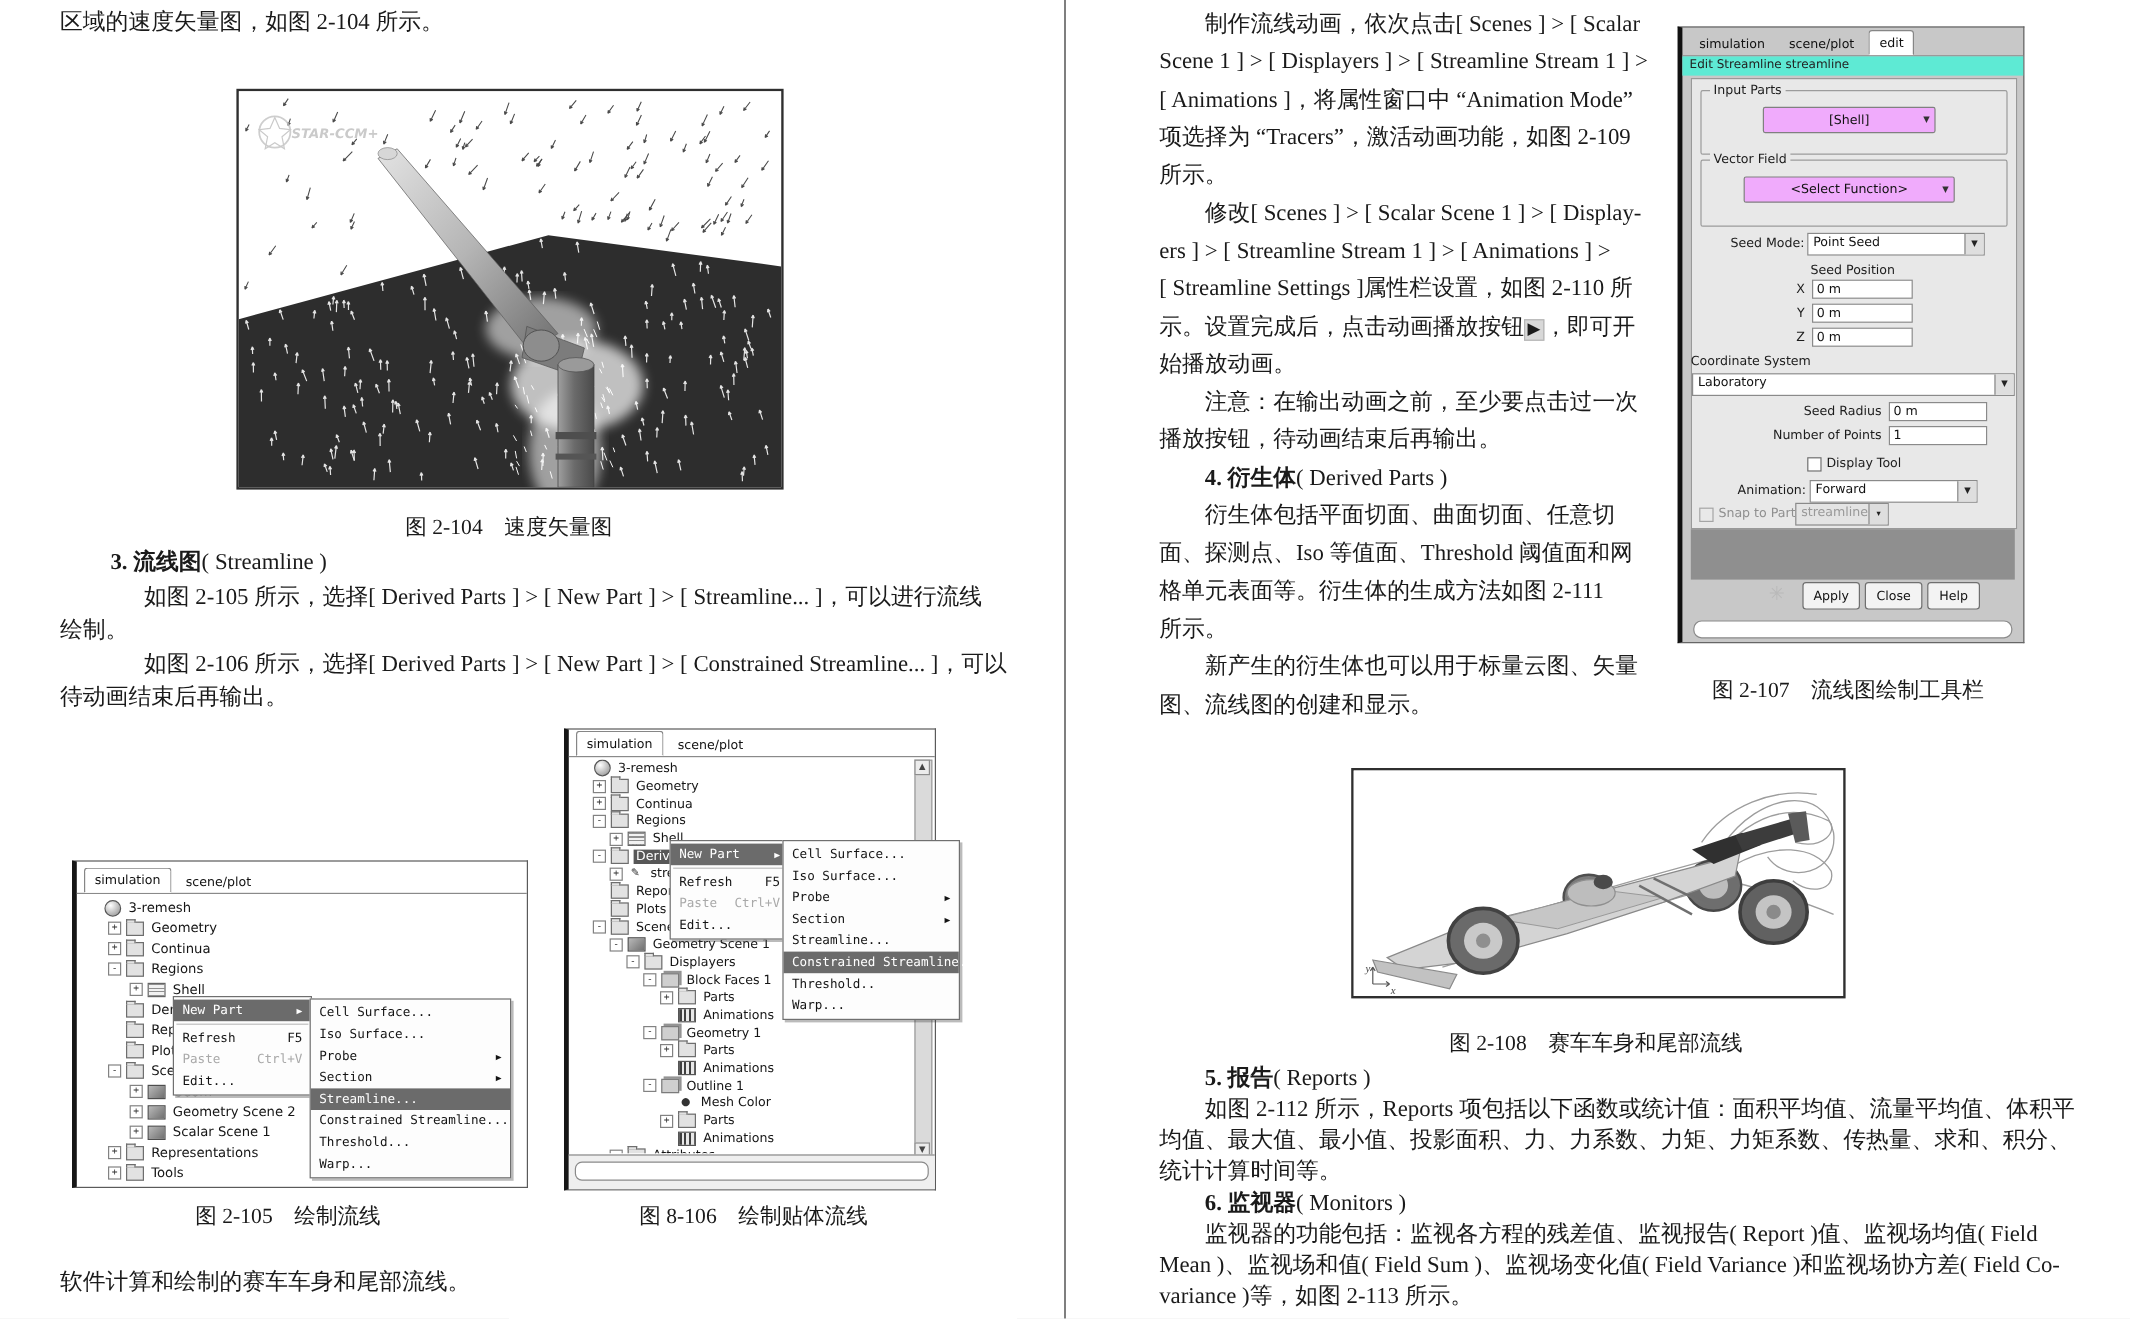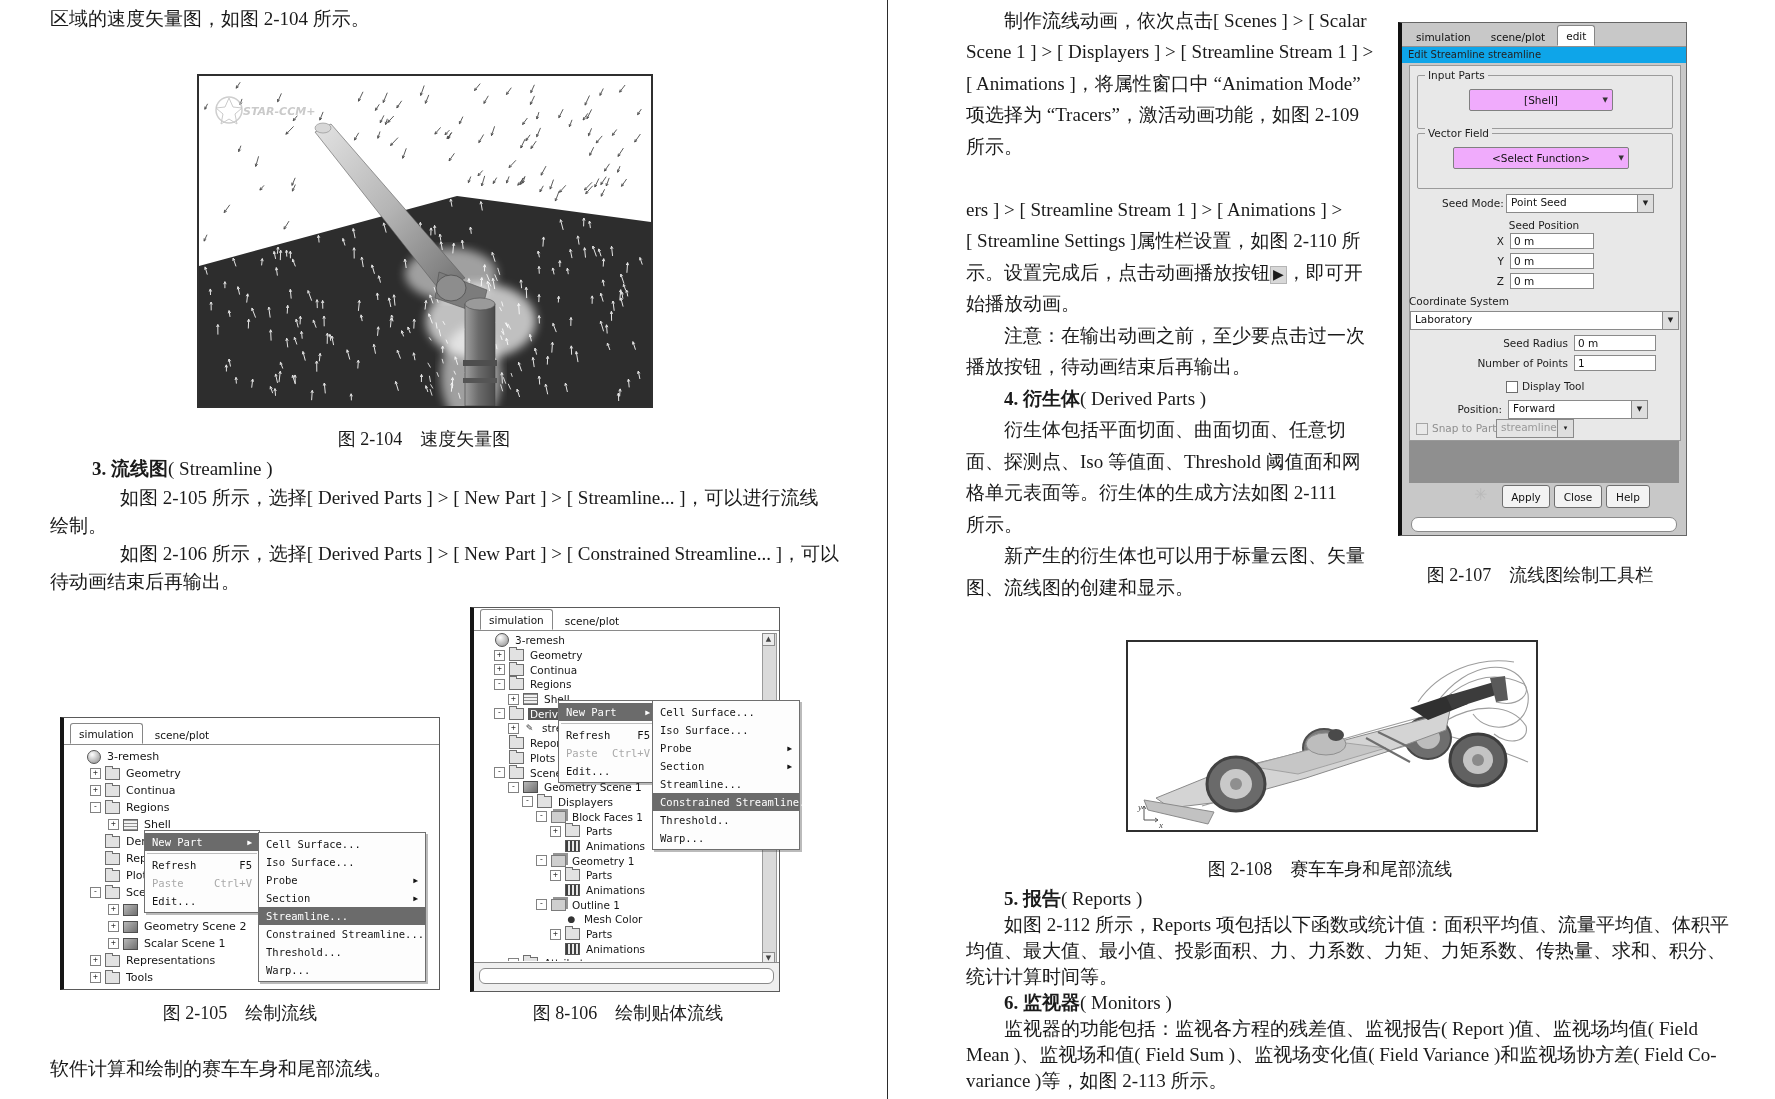--- a/index.html
+++ b/index.html
@@ -747,41 +747,42 @@
   <div class="cap" style="left:628px;top:1002px">图 8-106　绘制贴体流线</div>
   <div class="ln" style="left:50px;top:1058px">软件计算和绘制的赛车车身和尾部流线。</div>
 
   <div class="divider" style="left:887px;top:0;height:1099px"></div>
 
   <div class="ln" style="left:1004px;top:10px">制作流线动画，依次点击[ Scenes ] &gt; [ Scalar</div>
   <div class="ln" style="left:966px;top:41px">Scene 1 ] &gt; [ Displayers ] &gt; [ Streamline Stream 1 ] &gt;</div>
   <div class="ln" style="left:966px;top:73px">[ Animations ]，将属性窗口中 “Animation Mode”</div>
   <div class="ln" style="left:966px;top:104px">项选择为 “Tracers”，激活动画功能，如图 2-109</div>
   <div class="ln" style="left:966px;top:136px">所示。</div>
+  <div class="ln" style="left:1004px;top:167px">修改[ Scenes ] &gt; [ Scalar Scene 1 ] &gt; [ Display-</div>
   <div class="ln" style="left:966px;top:199px">ers ] &gt; [ Streamline Stream 1 ] &gt; [ Animations ] &gt;</div>
   <div class="ln" style="left:966px;top:230px">[ Streamline Settings ]属性栏设置，如图 2-110 所</div>
   <div class="ln" style="left:966px;top:262px"><span>示。设置完成后，点击动画播放按钮</span><span class="playbtn">▶</span><span>，即可开</span></div>
   <div class="ln" style="left:966px;top:293px">始播放动画。</div>
   <div class="ln" style="left:1004px;top:325px">注意：在输出动画之前，至少要点击过一次</div>
   <div class="ln" style="left:966px;top:356px">播放按钮，待动画结束后再输出。</div>
   <div class="ln" style="left:1004px;top:388px"><span class="hd">4. 衍生体</span><span>( Derived Parts )</span></div>
   <div class="ln" style="left:1004px;top:419px">衍生体包括平面切面、曲面切面、任意切</div>
   <div class="ln" style="left:966px;top:451px">面、探测点、Iso 等值面、Threshold 阈值面和网</div>
   <div class="ln" style="left:966px;top:482px">格单元表面等。衍生体的生成方法如图 2-111</div>
   <div class="ln" style="left:966px;top:514px">所示。</div>
   <div class="ln" style="left:1004px;top:545px">新产生的衍生体也可以用于标量云图、矢量</div>
   <div class="ln" style="left:966px;top:577px">图、流线图的创建和显示。</div>
 
   <div style="position:absolute;left:1398px;top:22px;width:284px;height:512px;background:#c8c8c8;border:1px solid #666;border-left:4px solid #111">
     <div class="tabstrip" style="left:0;top:0;right:0;height:23px;border-bottom:1px solid #909090">
         <span class="tab">simulation</span>
         <span class="tab">scene/plot</span>
         <span class="tab active">edit</span>
       </div>
-    <div style="position:absolute;left:0;top:24px;right:0;height:16px;background:#0ea5e9">
+    <div style="position:absolute;left:0;top:24px;right:0;height:16px;background:#5eead4">
       <span style="position:absolute;left:6px;top:2px;font:10px 'DejaVu Sans',sans-serif;color:#222">Edit Streamline streamline</span>
     </div>
     <div style="position:absolute;left:7px;top:42px;width:270px;height:374px;background:#e8e8e8;border:1px solid #999"></div>
 
     <div class="p7group" style="left:15px;top:52px;width:254px;height:52px"></div>
     <div class="p7lbl" style="left:23px;top:46px;background:#e8e8e8;padding:0 3px">Input Parts</div>
     <div class="p7btn" style="left:67px;top:66px;width:142px;height:20px">
         <span>[Shell]</span>
         <span class="dv">▼</span>
       </div>
@@ -815,21 +816,21 @@
       </div>
 
     <div class="p7lbl" style="left:86px;top:314px;width:80px;text-align:right">Seed Radius</div>
     <div class="p7field" style="left:172px;top:312px;width:74px;height:14px">0 m</div>
     <div class="p7lbl" style="left:72px;top:334px;width:94px;text-align:right">Number of Points</div>
     <div class="p7field" style="left:172px;top:332px;width:74px;height:14px">1</div>
 
     <div class="chk" style="left:104px;top:358px"></div>
     <div class="p7lbl" style="left:120px;top:357px">Display Tool</div>
 
-    <div class="p7lbl" style="left:46px;top:380px;width:54px;text-align:right">Position:</div>
+    <div class="p7lbl" style="left:46px;top:380px;width:54px;text-align:right">Animation:</div>
     <div class="p7combo" style="left:106px;top:377px;width:138px;height:17px">
         <span class="val">Forward</span>
         <span class="cbtn">▼</span>
       </div>
 
     <div class="chk dim" style="left:14px;top:400px"></div>
     <div class="p7lbl dim" style="left:30px;top:399px">Snap to Part</div>
     <div class="p7combo dim" style="left:94px;top:396px;width:76px;height:17px">
         <span class="val">streamline</span>
         <span class="cbtn">▾</span>

